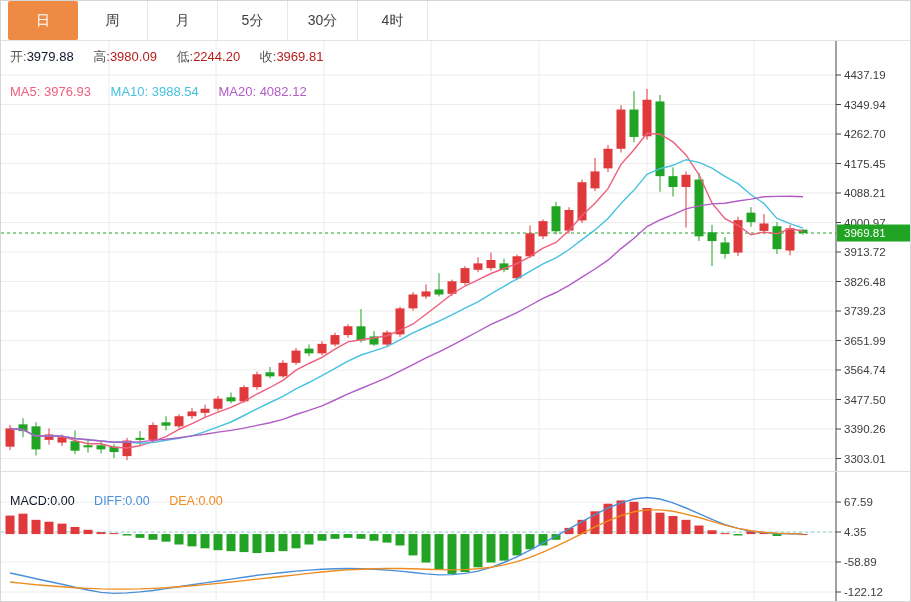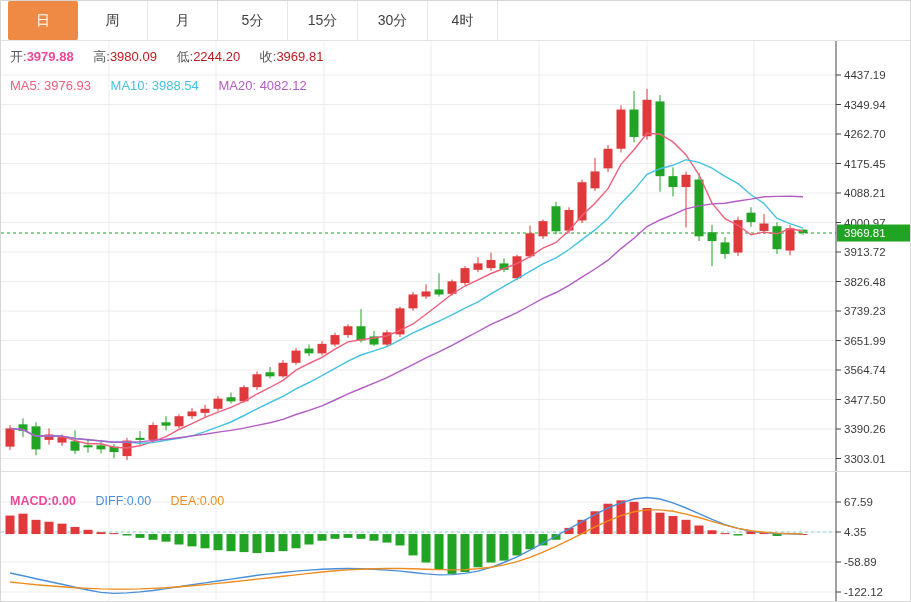--- a/index.html
+++ b/index.html
@@ -17,43 +17,42 @@
   .tab.active{background:#ef8a45;color:#fff;border-right:none;border-radius:2px;}
   
   .panel-main{position:relative;height:430px;}
   .panel-macd{position:relative;height:132px;border-top:1px solid #e0e0e0;
     border-bottom:2px solid #151515;box-sizing:border-box;}
   svg{position:absolute;left:0;top:0;display:block;}
   
   .inforow{position:absolute;left:9px;white-space:nowrap;z-index:5;
     font-size:13px;letter-spacing:0;}
   .row-quote{top:7px;}
-  .row-ma{top:37px;}
+  .row-ma{top:43px;}
   .row-macd{top:6px;font-size:12.5px;margin-top:16px;}
   .inforow .grp{margin-right:16px;}
   .lbl{color:#555;}
-  .v-red{color:#ec4899;font-weight:bold;}
+  .v-red{color:#0f172a;}
   .v-green{color:#b91c1c;}
   .v-ma5{color:#ee5f7d;}
   .v-ma10{color:#45c2e0;}
   .v-ma20{color:#b25cc6;}
   .v-diff{color:#4a90d9;}
   .v-dea{color:#ef8c1f;}
 </style>
 </head>
 <body>
 
 <div class="app">
 
   <div class="tabbar">
       <div class="tab active">日</div>
       <div class="tab">周</div>
       <div class="tab">月</div>
       <div class="tab">5分</div>
-      <div class="tab">15分</div>
       <div class="tab">30分</div>
       <div class="tab">4时</div>
     </div>
 
   <div class="panel-main">
     <svg id="main-svg" width="911" height="430">
         <g>
           <line x1="108" y1="0" x2="108" y2="430" stroke="#ececec" stroke-width="1"></line>
           <line x1="215" y1="0" x2="215" y2="430" stroke="#ececec" stroke-width="1"></line>
           <line x1="323" y1="0" x2="323" y2="430" stroke="#ececec" stroke-width="1"></line>

